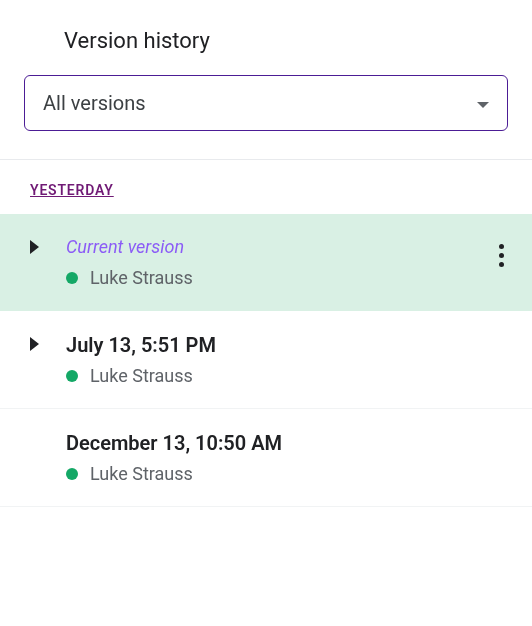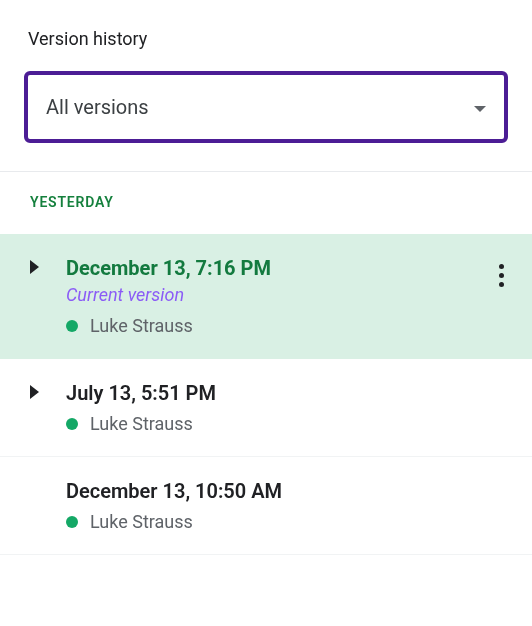--- a/index.html
+++ b/index.html
@@ -7,54 +7,56 @@
       font-family: -apple-system, BlinkMacSystemFont, 'Segoe UI', Roboto, Arial, sans-serif;
       background: #fff;
       width: 532px;
       height: 626px;
       color: #202124;
     }
     .panel {
       padding-top: 28px;
     }
     .title {
-      font-size: 18px;
+      font-size: 22px;
       font-weight: 400;
       color: #202124;
       padding: 0 28px;
       margin-bottom: 22px;
+      margin-left: 36px;
     }
     .filter-dropdown {
       margin: 0 24px;
-      border: 4px solid #4c1d95;
+      border: 1px solid #4c1d95;
       border-radius: 6px;
-      height: 72px;
+      height: 56px;
       display: flex;
       align-items: center;
       justify-content: space-between;
       padding: 0 18px;
       cursor: pointer;
     }
     .filter-label {
       font-size: 20px;
       color: #3c4043;
     }
     .dropdown-arrow {
       color: #5f6368;
     }
     .section-divider {
       border-top: 1px solid #e8eaed;
       margin-top: 28px;
     }
     .section-label {
       font-size: 14px;
       font-weight: 600;
-      color: #15803d;
+      color: #701a75;
       letter-spacing: 0.8px;
-      padding: 22px 30px 24px;
+      padding: 22px 30px 16px;
+      text-decoration: underline;
     }
     .version-item {
       display: flex;
       align-items: flex-start;
       padding: 22px 22px 22px 30px;
       border-bottom: 1px solid #f1f3f4;
       position: relative;
     }
     .version-item.selected {
       background: #d9f0e4;
@@ -143,21 +145,20 @@
 
   <div class="section-divider"></div>
 
   <div class="section-label">YESTERDAY</div>
 
   <div class="version-item selected">
     <div class="expand-col">
       <div class="expand-triangle"></div>
     </div>
     <div class="version-body">
-      <div class="version-timestamp">December 13, 7:16 PM</div>
       <div class="version-subtitle">Current version</div>
       <div class="editor-row">
         <div class="editor-dot" style="background: rgb(20, 168, 102);"></div>
         <div class="editor-name">Luke Strauss</div>
       </div>
     </div>
     <div class="overflow-menu">
       <div class="overflow-dot"></div>
       <div class="overflow-dot"></div>
       <div class="overflow-dot"></div>

